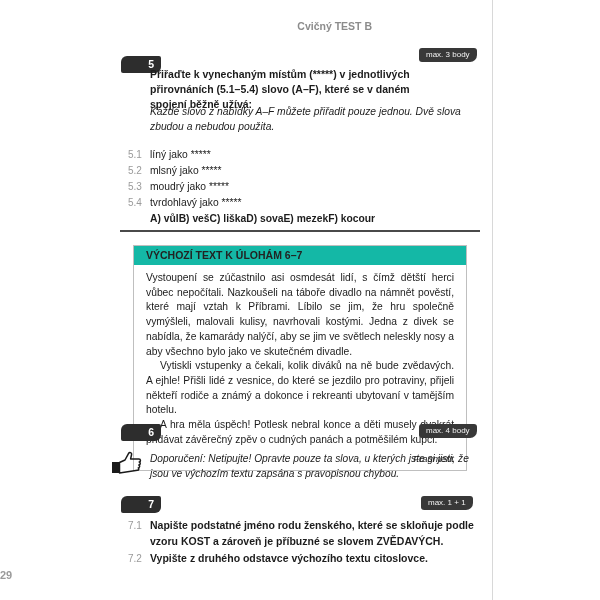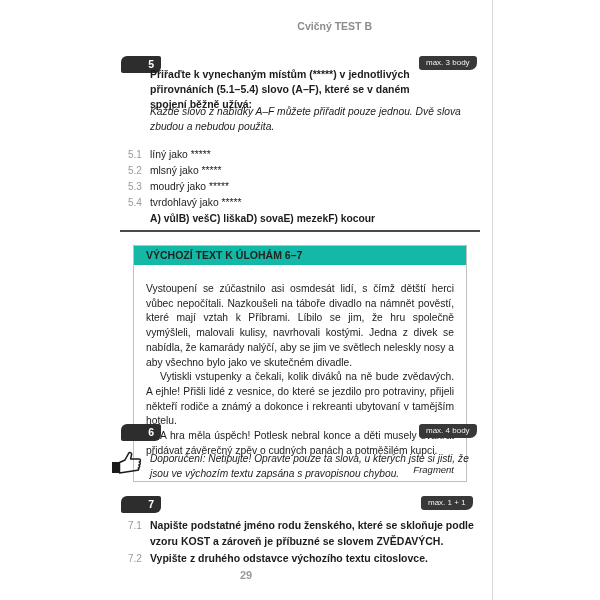--- a/index.html
+++ b/index.html
@@ -23,40 +23,40 @@
   }
   .q-prompt{position:absolute;left:150px;font-size:10.5px;font-weight:bold;line-height:15px;}
   .note{position:absolute;left:150px;width:332px;font-size:10.3px;font-style:italic;line-height:15px;}
   .item-row{position:absolute;left:128px;font-size:10.3px;line-height:15px;white-space:nowrap;}
   .item-num{display:inline-block;width:22px;color:#9a9a9a;font-size:10px;}
   .options{position:absolute;left:150px;top:197px;width:330px;display:flex;justify-content:flex-start;font-weight:bold;font-size:10.3px;}
   .sep{position:absolute;left:120px;top:216px;width:360px;height:2px;background:#4a4a4a;}
   
   .srcbox{position:absolute;left:133px;top:231px;width:334px;border:1px solid #bfbfbf;background:#fff;box-sizing:border-box;}
   .srcbox .bar{background:#14b8a6;font-size:10.5px;font-weight:bold;line-height:19px;height:19px;padding-left:12px;color:#222;}
-  .srcbox .body{padding:17px 12px 4px 12px;font-size:10.3px;line-height:14.7px;text-align:justify;}
+  .srcbox .body{padding:6px 12px 4px 12px;font-size:10.3px;line-height:14.7px;text-align:justify;}
   .srcbox .body p{margin:0;}
   .srcbox .body p.ind{text-indent:14px;}
   .attrib{font-size:9.5px;font-style:italic;text-align:right;padding:2px 12px 6px 0;}
   .tip{position:absolute;left:150px;width:332px;font-size:10.2px;font-style:italic;line-height:14.6px;}
   .thumb{position:absolute;left:110px;top:449px;}
   .sub-row{position:absolute;left:128px;font-size:10.5px;line-height:15.5px;}
   .sub-row .t{display:inline-block;width:330px;vertical-align:top;font-weight:bold;}
-  .pagenum{position:absolute;left:0;top:569px;width:100%;text-align:center;color:#9a9a9a;font-size:11px;font-weight:bold;}
+  .pagenum{position:absolute;left:0;top:569px;width:100%;color:#9a9a9a;font-size:11px;font-weight:bold;}
   .und{text-decoration:underline;}
 </style>
 </head>
 <body>
 
 <div id="page">
 
   <div class="hdr">Cvičný TEST B</div>
 
   <div class="qnum" style="top:56px">5</div>
-  <div class="badge" style="top:56px;left:419px">max. 3 body</div>
+  <div class="badge" style="top:48px;left:419px">max. 3 body</div>
   <div class="q-prompt" style="top:67px;width:264px">Přiřaďte k vynechaným místům (*****) v jednotlivých přirovnáních (5.1–5.4) slovo (A–F), které se v daném spojení běžně užívá:</div>
   <div class="note" style="top:104px">Každé slovo z nabídky A–F můžete přiřadit pouze jednou. Dvě slova zbudou a nebudou použita.</div>
 
   <div class="item-row" style="top:147px">
     <span class="item-num">5.1</span><span>líný jako *****</span>
   </div>
   <div class="item-row" style="top:163px">
     <span class="item-num">5.2</span><span>mlsný jako *****</span>
   </div>
   <div class="item-row" style="top:179px">

